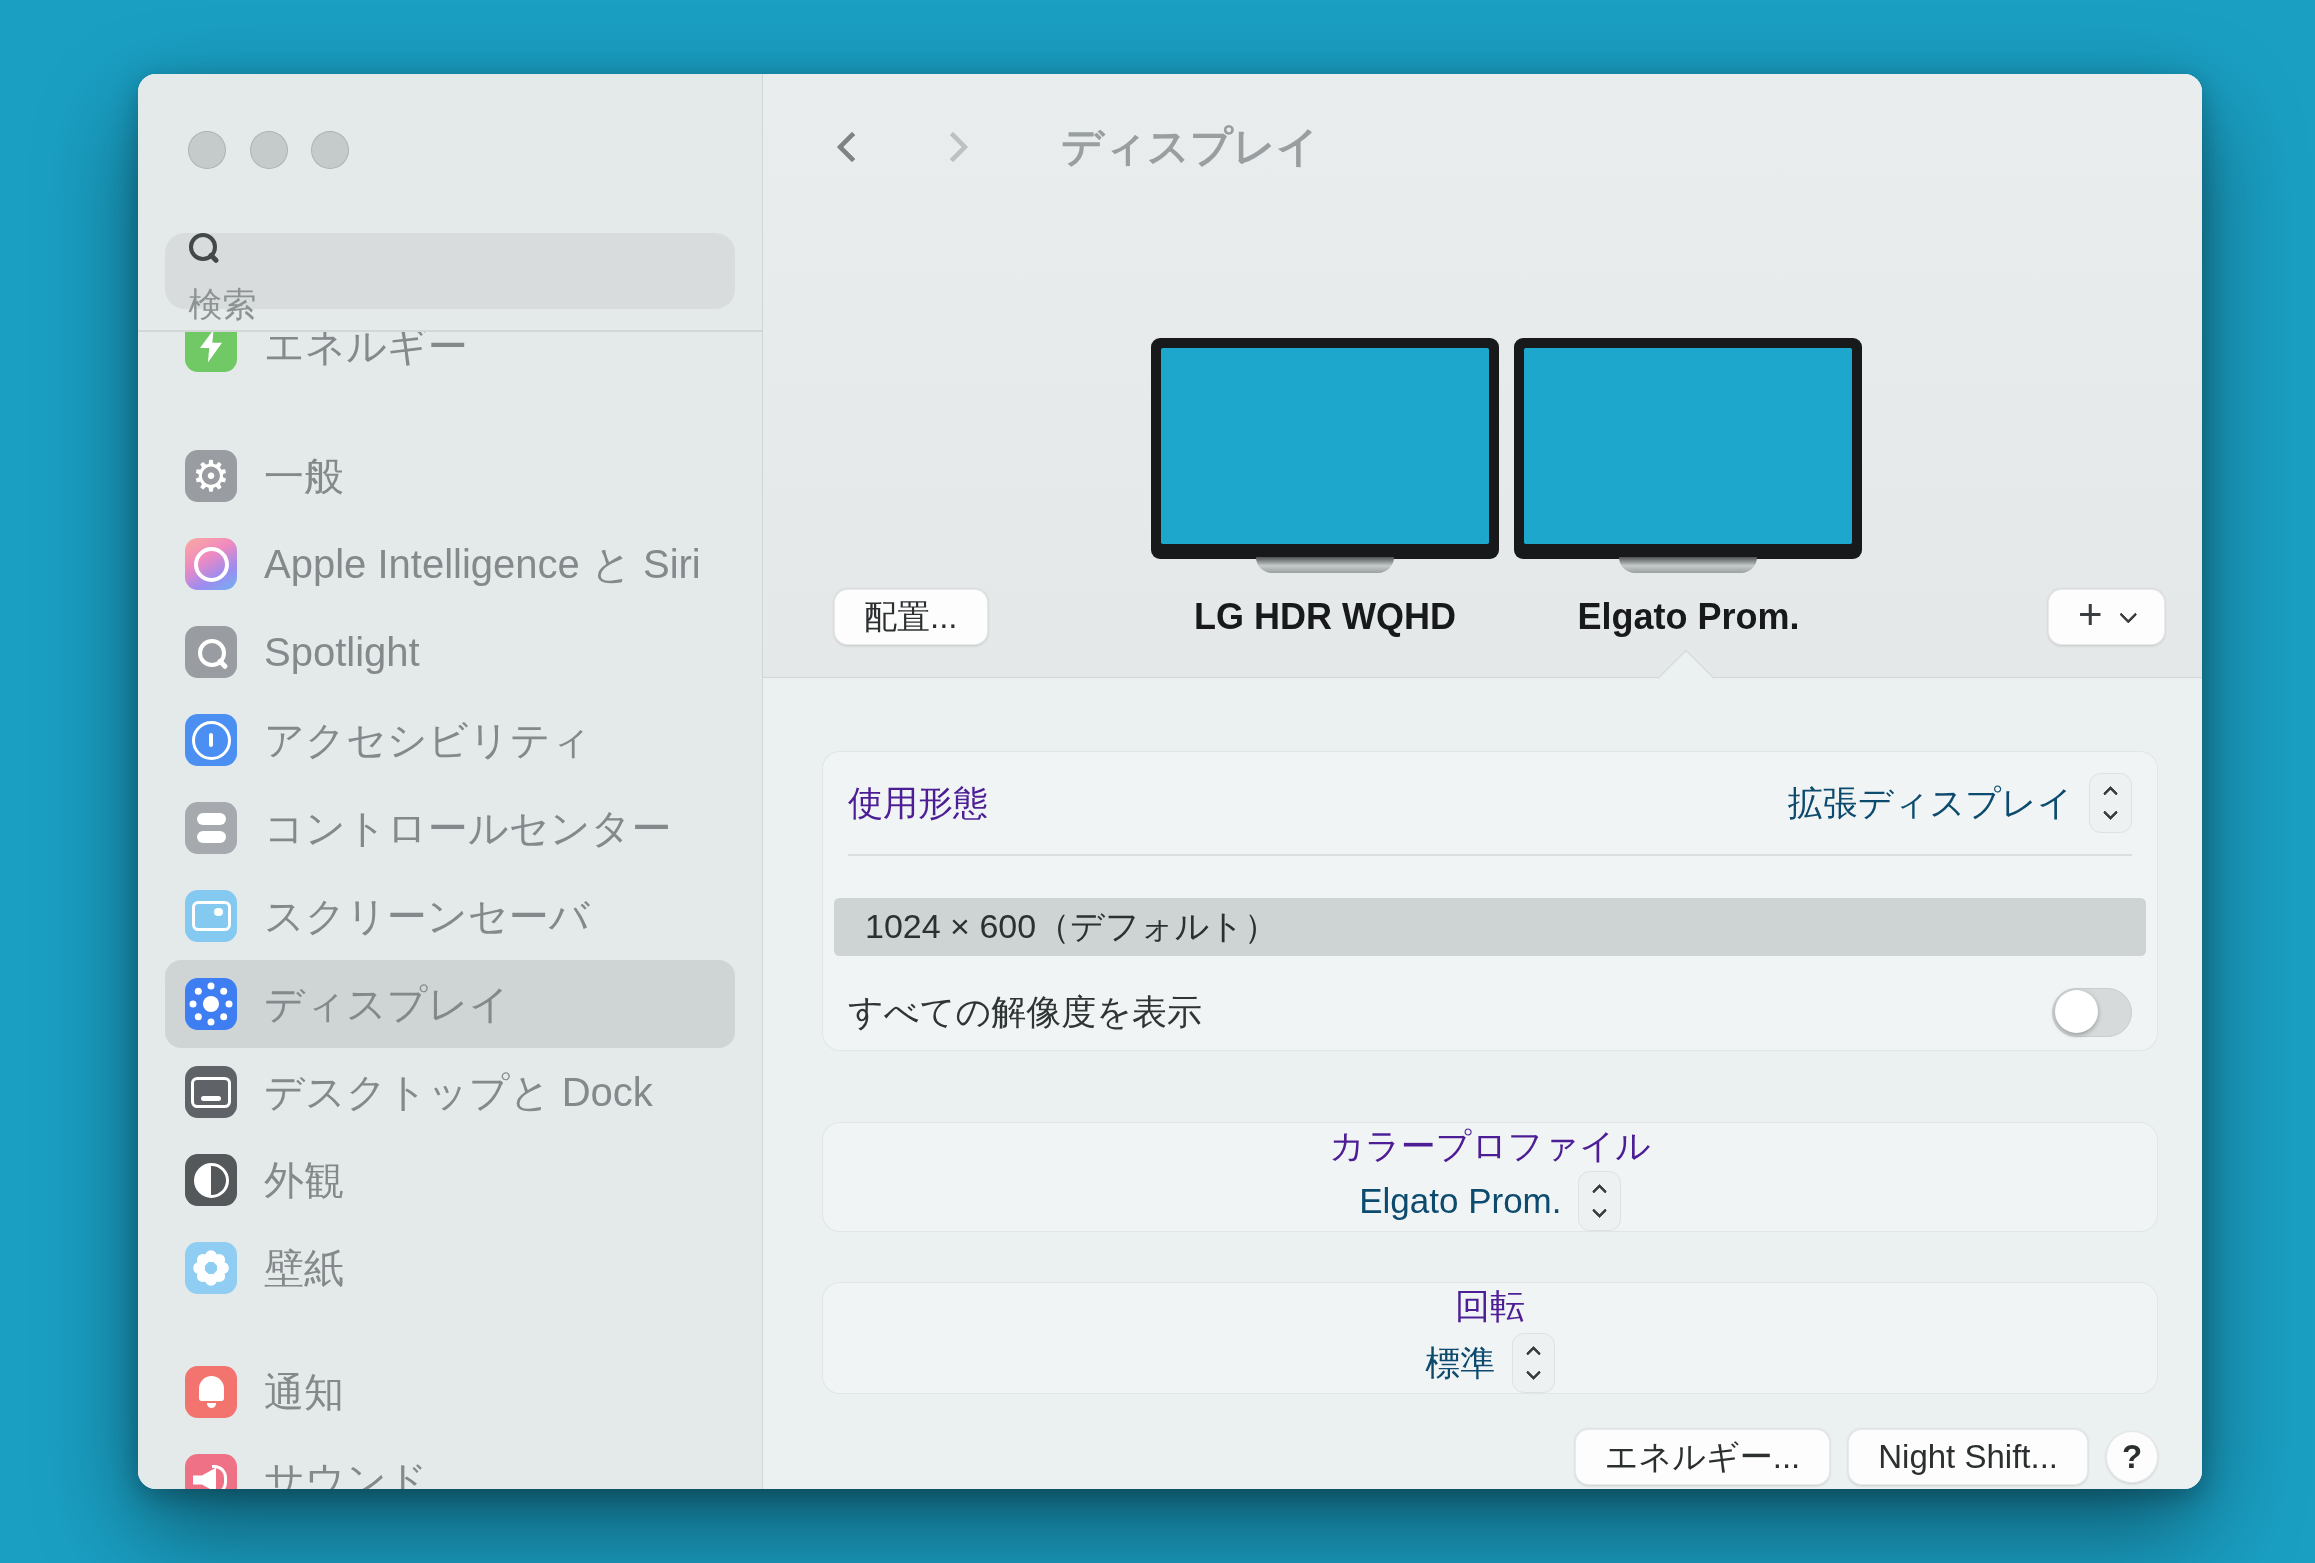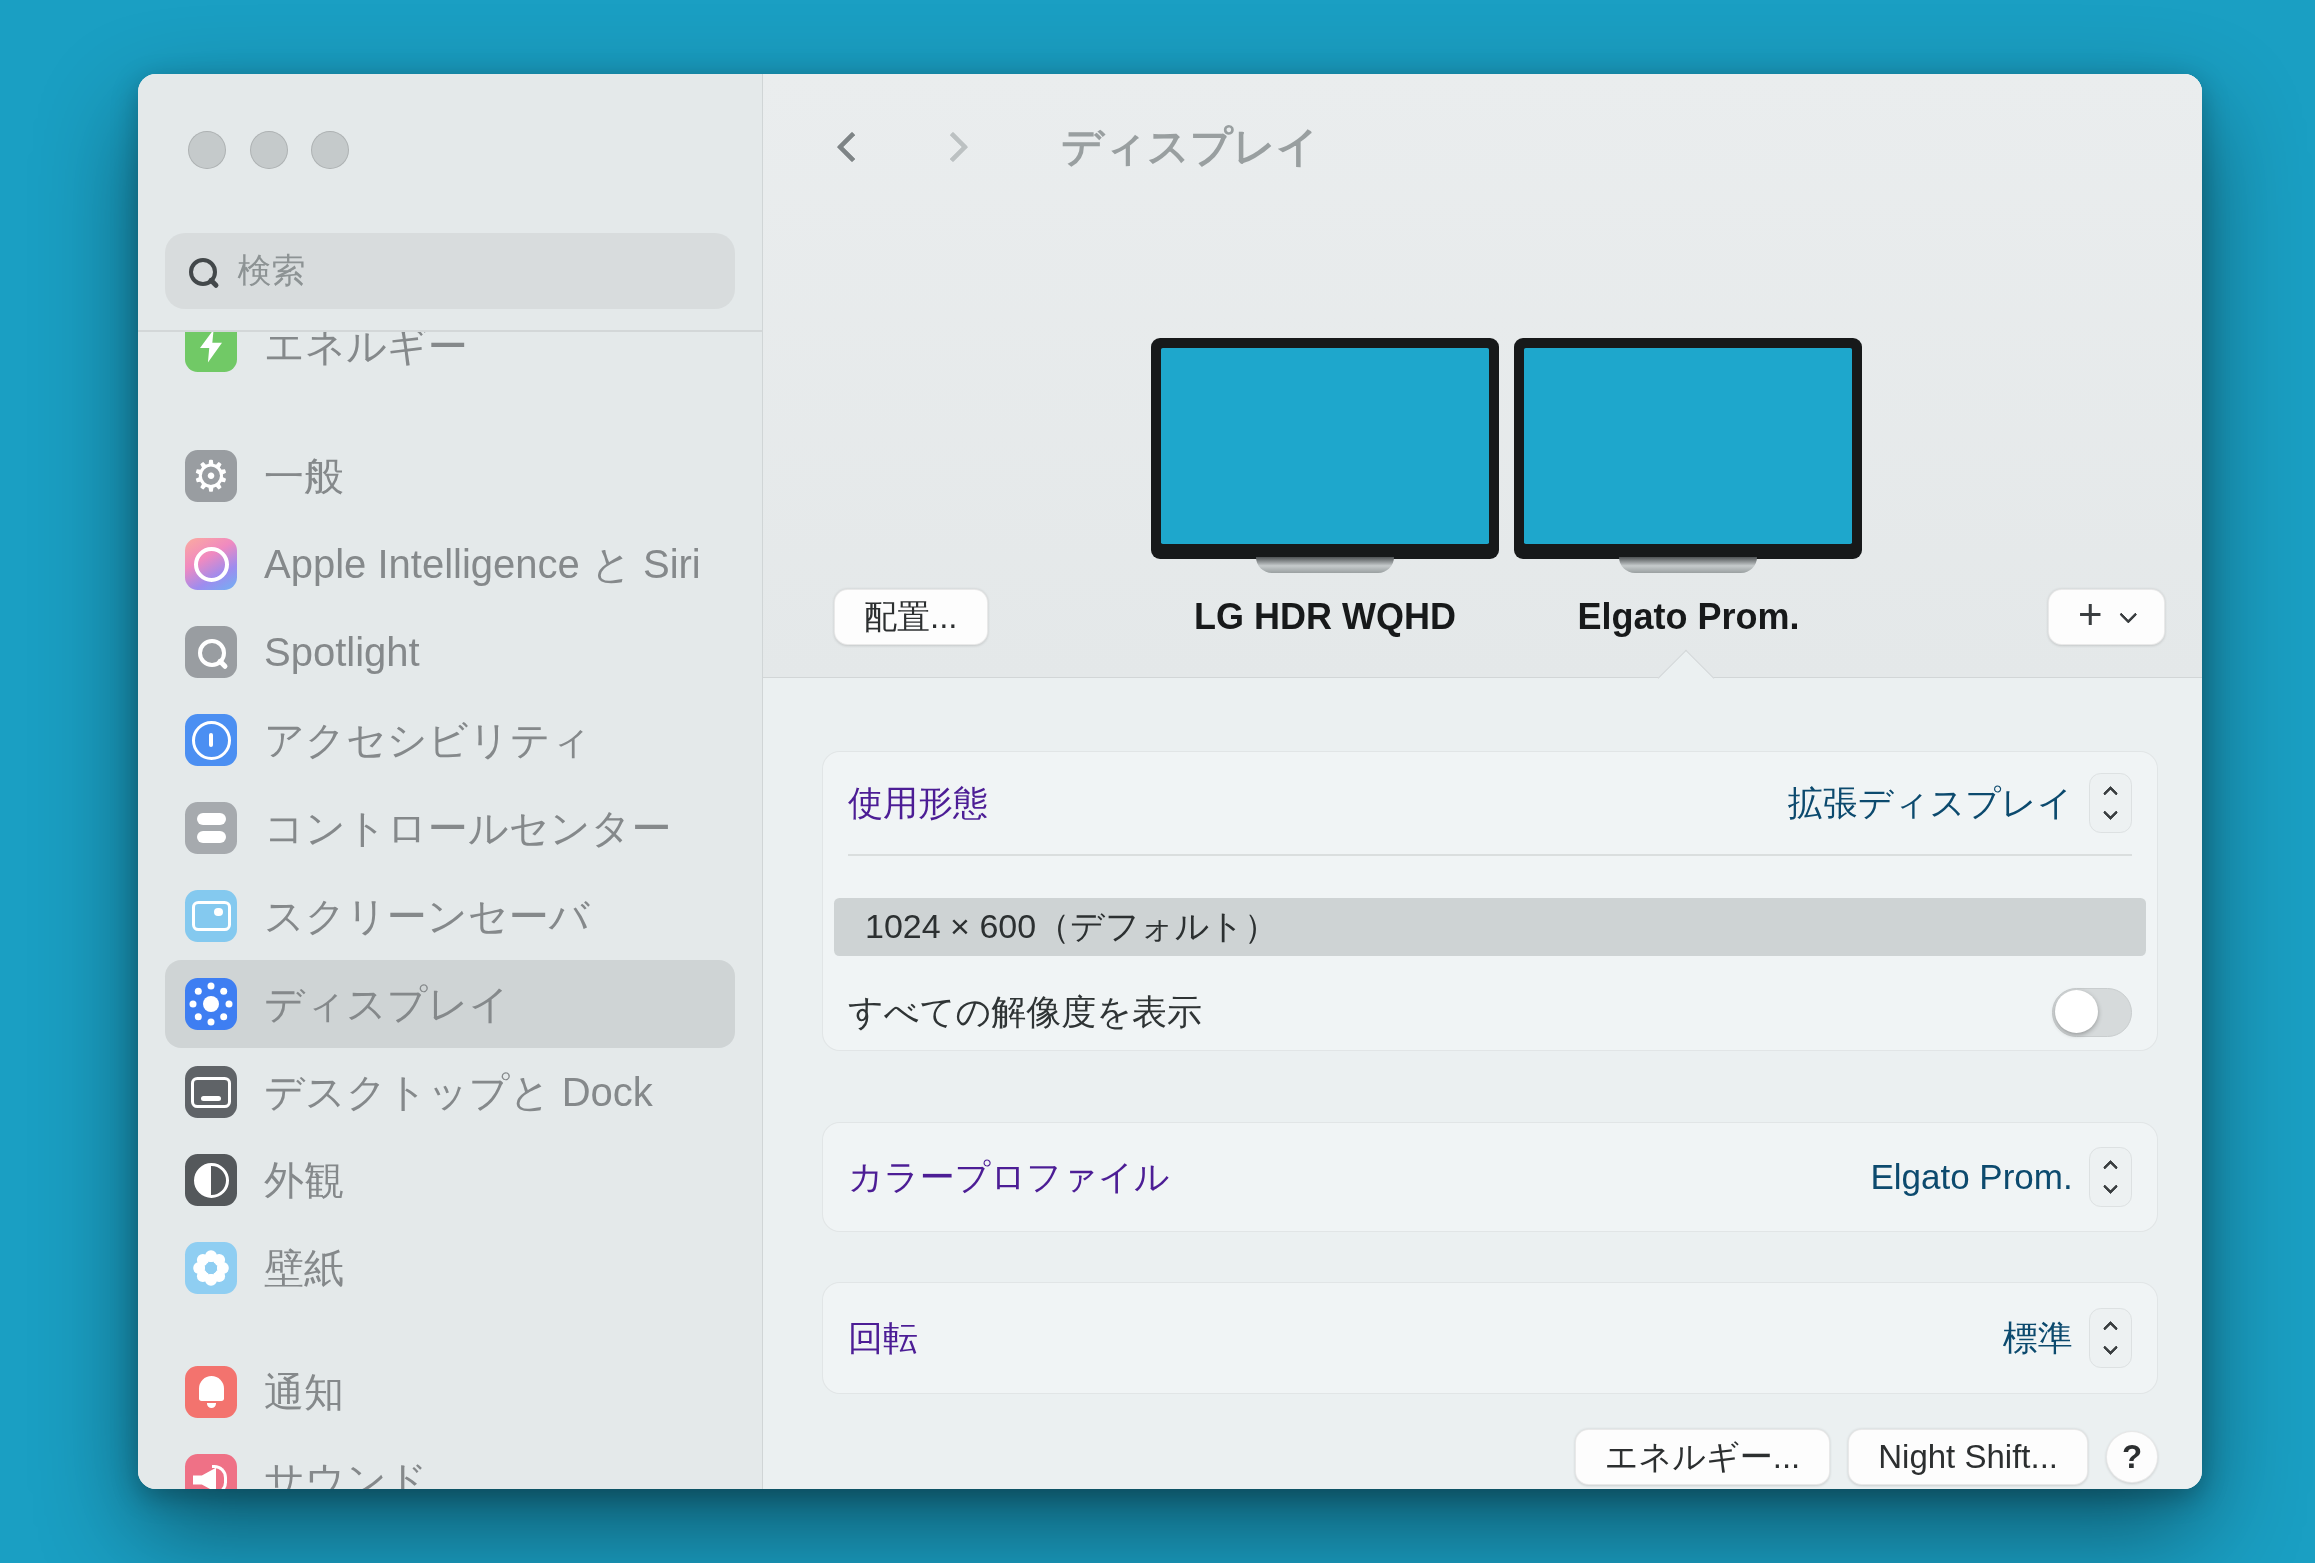--- a/index.html
+++ b/index.html
@@ -18,21 +18,21 @@
   }
   
   .sidebar {
     position:absolute; left:0; top:0; width:625px; height:100%;
     background:#e4e9ea; border-right:1.8px solid #d0d5d6;
   }
   .traffic { position:absolute; left:50px; top:57px; display:flex; gap:23.5px; }
   .tl { width:38px; height:38px; border-radius:50%; background:#c5cacb; border:0.9px solid rgba(0,0,0,.12); }
   .searchbox {
     position:absolute; left:27px; top:159px; width:570px; height:76px;
-    background:#d8dcdd; border-radius:20px; display:flex; align-items:center; padding:0 23.5px; gap:22px;
+    background:#d8dcdd; border-radius:20px; display:flex; padding:0 23.5px; gap:22px;flex-direction:column;
   }
   .mag { position:relative; width:27px; height:27px; flex:none; color:#43484a; }
   .mag::before { content:''; position:absolute; left:0; top:0; width:20px; height:20px; border:4.1px solid currentColor; border-radius:50%; }
   .mag::after { content:''; position:absolute; width:4.5px; height:11.8px; background:currentColor; left:22px; top:19px; transform:rotate(-45deg); border-radius:2.7px; }
   .search-text { font-size:34px; color:#8d9394; }
   .side-divider { position:absolute; left:0; top:256px; width:100%; height:1.8px; background:#d3d7d8; }
   .list { position:absolute; left:0; top:258px; bottom:0; width:100%; overflow:hidden; padding:0 27px; }
   .item { height:88px; display:flex; align-items:center; gap:27px; padding:0 20px; border-radius:16.3px; }
   .item.selected { background:#cfd4d5; }
   .item .label { font-size:40px; color:#85898b; white-space:nowrap; }
@@ -116,21 +116,21 @@
     transform:rotate(45deg); border-radius:1.8px; }
   .chev-dn { width:11px; height:11px; border-right:3.6px solid #3a3e40; border-bottom:3.6px solid #3a3e40;
     transform:rotate(45deg); border-radius:1.8px; }
   .card-divider { height:1.8px; background:rgba(0,0,0,.09); margin:0 25px; }
   .res-bar { margin:42px 11px 0; height:58px; background:#ced3d4; border-radius:5.4px;
     display:flex; align-items:center; padding-left:31px; font-size:34px; color:#2c3031; }
   .row.h2 { height:80px; margin-top:16.3px; }
   .toggle { width:80px; height:49px; border-radius:24.4px; background:#d6dadb; border:0.9px solid #c9cdce; position:relative; }
   .knob { position:absolute; left:1.8px; top:1.8px; width:43px; height:43px; border-radius:50%; background:#fff;
     box-shadow:0 1.8px 5.4px rgba(0,0,0,.3); }
-  .row.single { height:100%; }
+  .row.single { height:100%;flex-direction:column; }
   
   .footer { position:absolute; right:44px; top:1355px; display:flex; gap:18px; align-items:center; }
   .help-btn { width:52px; height:52px; border-radius:50%; background:#fdfdfd; border:0.9px solid rgba(0,0,0,.08);
     box-shadow:0 0.9px 2.7px rgba(0,0,0,.14); display:flex; align-items:center; justify-content:center;
     font-size:33px; font-weight:700; color:#2c2f30; }
 </style>
 </head>
 <body>
 
 <div class="window">

